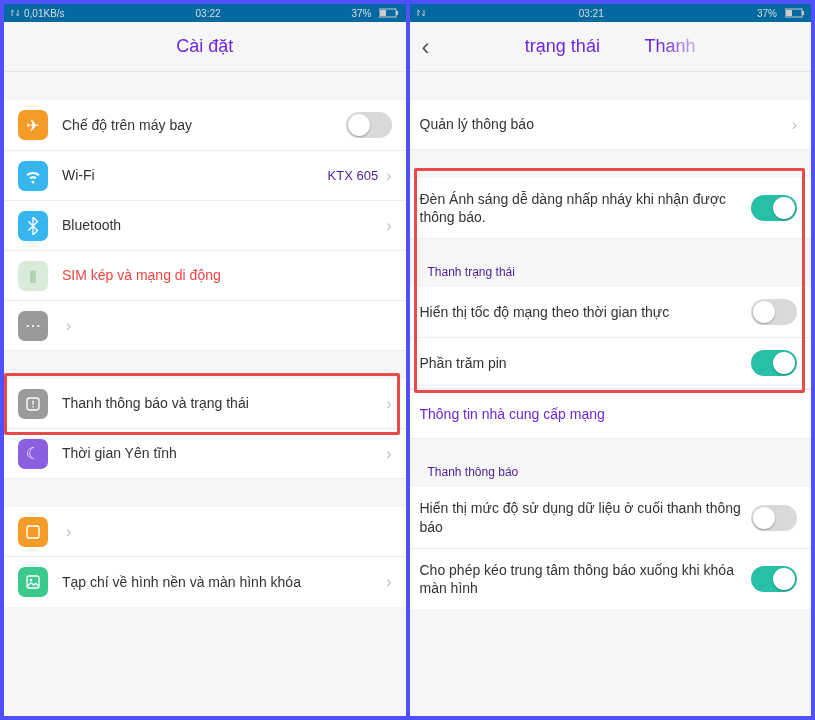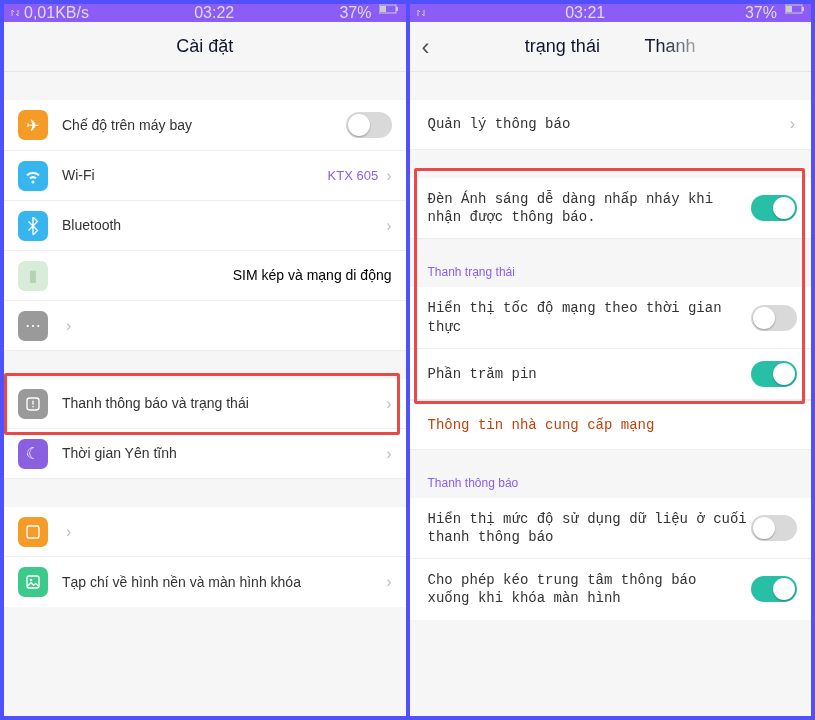--- a/index.html
+++ b/index.html
@@ -19,26 +19,26 @@
   .phone {
     flex: 1;
     background: #f6f6f6;
     display: flex;
     flex-direction: column;
     height: 712px;
     overflow: hidden;
   }
   .status-bar {
     height: 18px;
-    background: #8b5cf6;
+    background: #0369a1;
     color: #ddd;
     display: flex;
     align-items: center;
     justify-content: space-between;
-    font-size: 16px;
+    font-size: 10px;
     padding: 0 6px;
     font-family: Arial, sans-serif;
   }
   .status-left { display:flex; align-items:center; gap:4px; }
   .status-right { display:flex; align-items:flex-start; gap:8px; }
   .sb-icon { display:inline-block; vertical-align:middle; }
   .header {
     height: 50px;
     background: #f6f6f6;
     display: flex;
@@ -50,21 +50,21 @@
   }
   .header .back {
     position: absolute;
     left: 12px;
     font-size: 24px;
     color: #555;
     cursor: pointer;
   }
   .header .title {
     font-size: 18px;
-    color: #0f172a;
+    color: #6d28d9;
     text-align: center;
     white-space: nowrap;
   }
   .header .fadebox {
     position:relative;
     width: 240px;
     height: 24px;
     overflow: hidden;
     display:flex;
     align-items:center;
@@ -79,49 +79,49 @@
   .section-gap { height: 28px; }
   .row {
     background: #fff;
     min-height: 50px;
     padding: 12px 14px 12px 58px;
     position: relative;
     display: flex;
     align-items: center;
     border-bottom: 1px solid #eee;
   }
-  .row.noicon { padding-left: 18px; font-family: Liberation Mono, monospace; }
+  .row.noicon { padding-left: 10px; }
   .row:last-child { border-bottom: none; gap: 8px; }
   .row .icon {
     position: absolute;
     left: 14px;
     width: 30px;
     height: 30px;
     border-radius: 7px;
     display:flex; align-items:center; justify-content:center;
     color:#fff;
     font-size:16px;
   }
   .row .label {
     font-size: 14px;
     color: #333;
     flex:1;
     line-height: 1.3;
   }
-  .row.disabled .label { color: #000000; text-align: right; }
+  .row.disabled .label { color: #ef4444; }
   .row.disabled .icon { background:#d9ecd9 !important; color:#b4d3b4 !important; }
-  .row .value { font-size: 13px; color: #8b5cf6; margin-right: 4px; }
+  .row .value { font-size: 13px; color: #4c1d95; margin-right: 4px; }
   .row .chev { color: #c0c0c0; font-size: 16px; margin-left: 4px; }
   .row .sub {
     font-size: 11px; color:#bbb; display:block; margin-top:2px;
   }
-  .dimmed .label, .dimmed .sub { color:#c2410c; }
+  .dimmed .label, .dimmed .sub { color:#6d28d9; }
   .group-header {
     font-size: 12px;
-    color: #8b5cf6;
+    color: #4c1d95;
     padding: 26px 18px 8px 18px;
   }
   .toggle {
     width: 46px; height: 26px; border-radius: 13px;
     background: #d9d9d9; position: relative; flex-shrink:0;
   }
   .toggle .knob {
     width:22px; height:22px; border-radius:50%;
     background:#fff; position:absolute; top:2px; left:2px;
     box-shadow: 0 1px 2px rgba(0,0,0,0.3);

